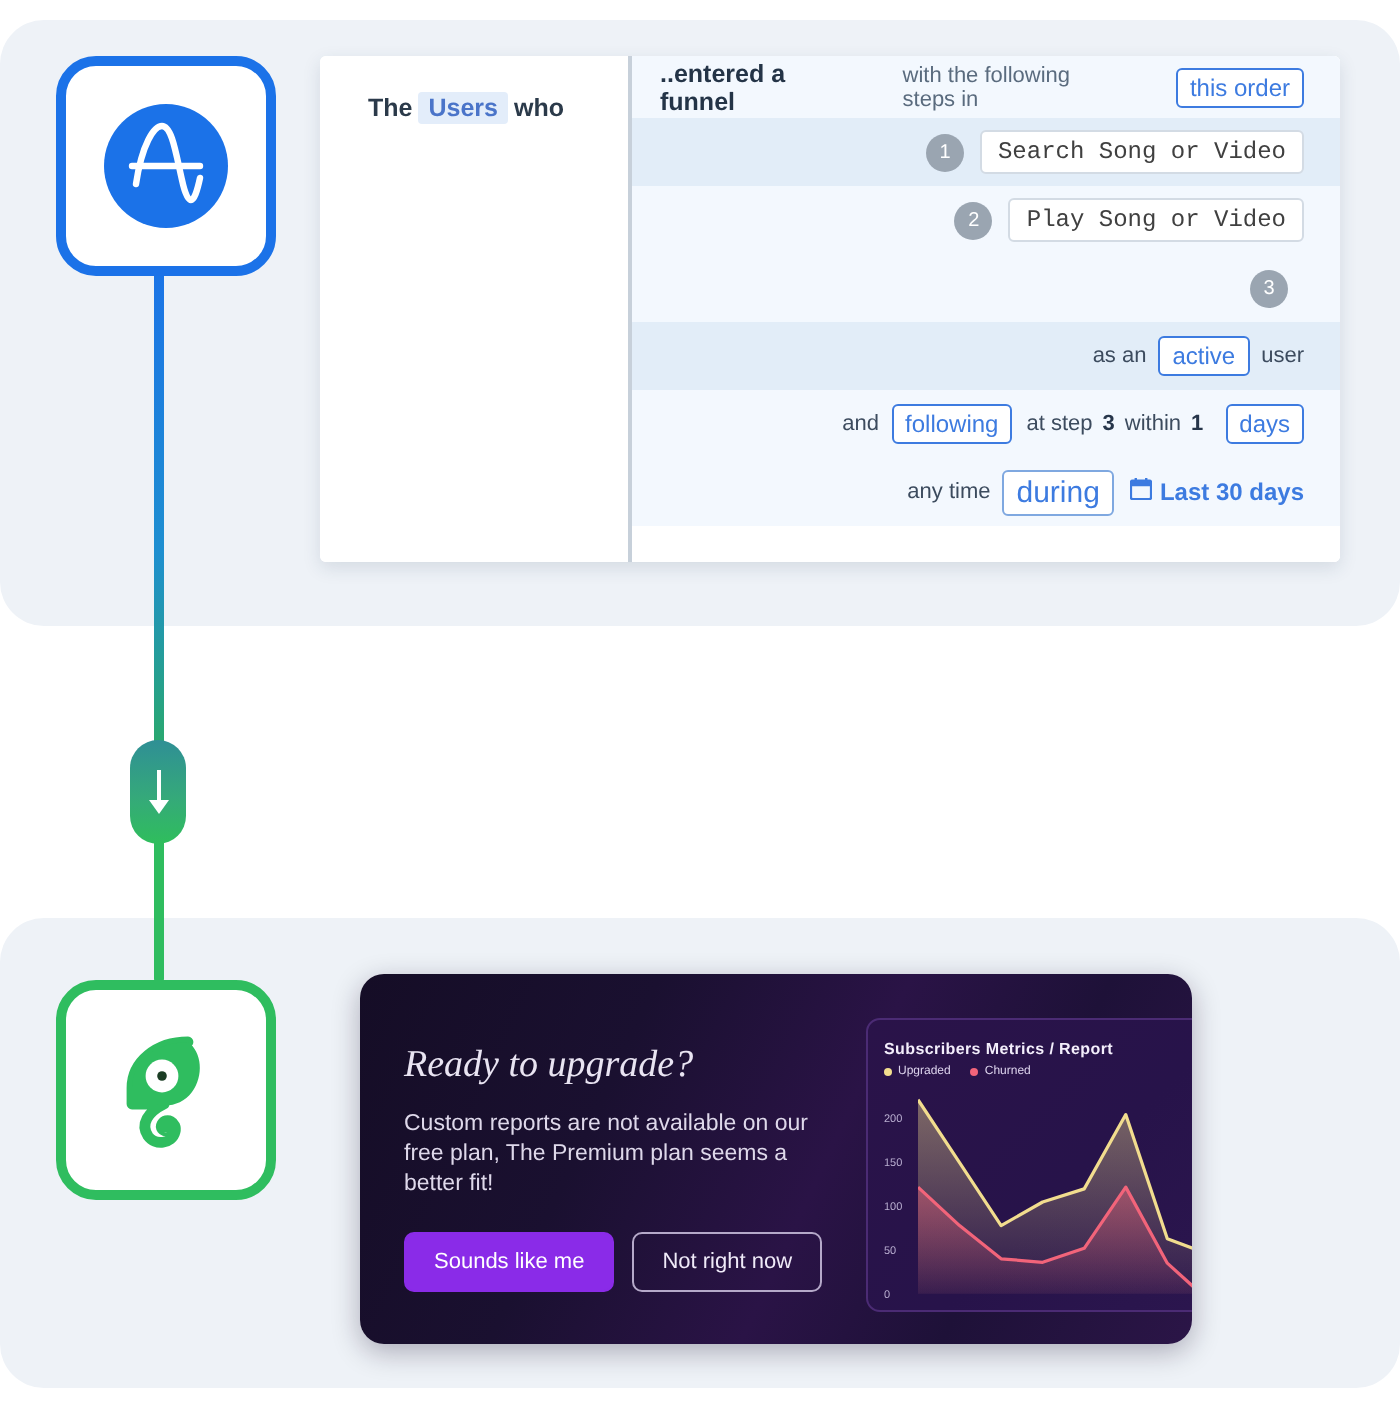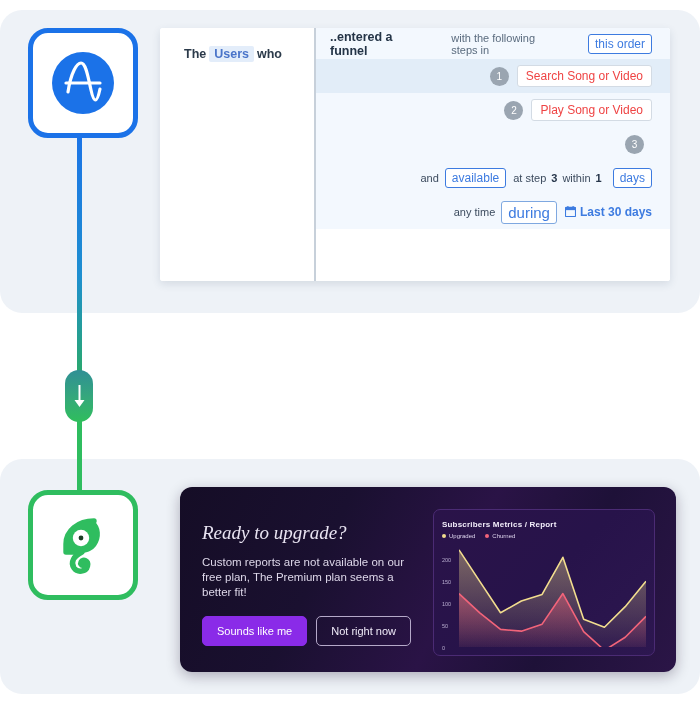--- a/index.html
+++ b/index.html
@@ -76,29 +76,29 @@
     color:#3d7be0;background:#fff;padding:2px 6px;font-size:15px;
     margin-left:6px;white-space:nowrap;
   }
   .chip.strong{border-color:#3d7be0;font-size:12px;}
   .step-num{
     width:19px;height:19px;border-radius:50%;background:#9aa5b1;color:#fff;
     font-size:10px;display:inline-flex;align-items:center;justify-content:center;
     margin-right:8px;flex:0 0 19px;
   }
   .step-box{
-    border:1px solid #d3dbe4;border-radius:3px;color:#ef4444;
-    padding:3px 8px;font-size:12px;background:#fff;white-space:nowrap;
+    border:1px solid #d3dbe4;border-radius:3px;color:#404040;
+    padding:3px 8px;font-size:12px;background:#fff;white-space:nowrap;font-family:Liberation Mono, monospace;
   }
   .cal{margin:0 4px 0 8px;display:inline-block;}
   .datetxt{font-size:12px;color:#3d7be0;font-weight:bold;}
 
   
   #upgrade-card{
-    position:absolute;left:180px;top:487px;width:496px;height:185px;
+    position:absolute;left:180px;top:487px;width:416px;height:185px;
     border-radius:12px;overflow:hidden;
     background:
       linear-gradient(115deg,#150d26 0%,#1a1030 30%,#2a1346 55%,#1e1138 75%,#2b1547 100%);
     box-shadow:0 4px 14px rgba(20,10,40,.3);
     display:flex;
     justify-content:flex-end;
   }
   #upgrade-left{width:235px;flex:0 0 235px;padding:35px 0 0 22px;box-sizing:border-box;}
   #up-title{
     font-family:"Liberation Serif", serif;font-style:italic;
@@ -187,24 +187,29 @@
 
       <div class="qrow r-a">
         <span class="step-num">2</span>
         <span class="step-box">Play Song or Video</span>
       </div>
 
       <div class="qrow r-a">
         <span class="step-num">3</span>
       </div>
 
+      <div class="qrow r-b">
+        <span class="t-lab">as an</span>
+        <span class="chip strong">active</span>
+        <span class="t-lab" style="margin-left:6px">user</span>
+      </div>
 
       <div class="qrow r-a">
         <span class="t-lab">and</span>
-        <span class="chip strong">available</span>
+        <span class="chip strong">following</span>
         <span class="t-lab" style="margin-left:7px">at step</span>
         <span class="t-dark">3</span>
         <span class="t-lab">within</span>
         <span class="t-dark">1</span>
         <span class="chip strong">days</span>
       </div>
 
       <div class="qrow r-a">
         <span class="t-lab">any time</span>
         <span class="chip">during</span>

